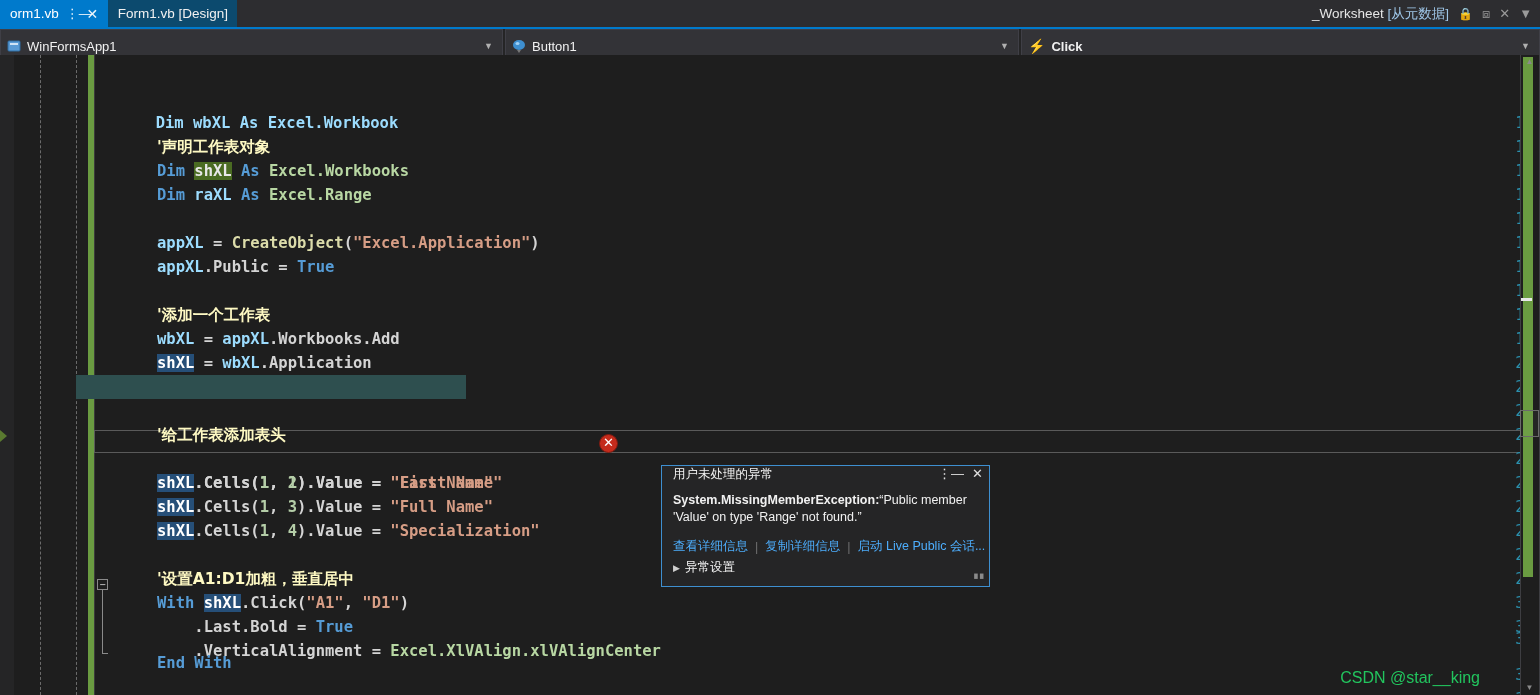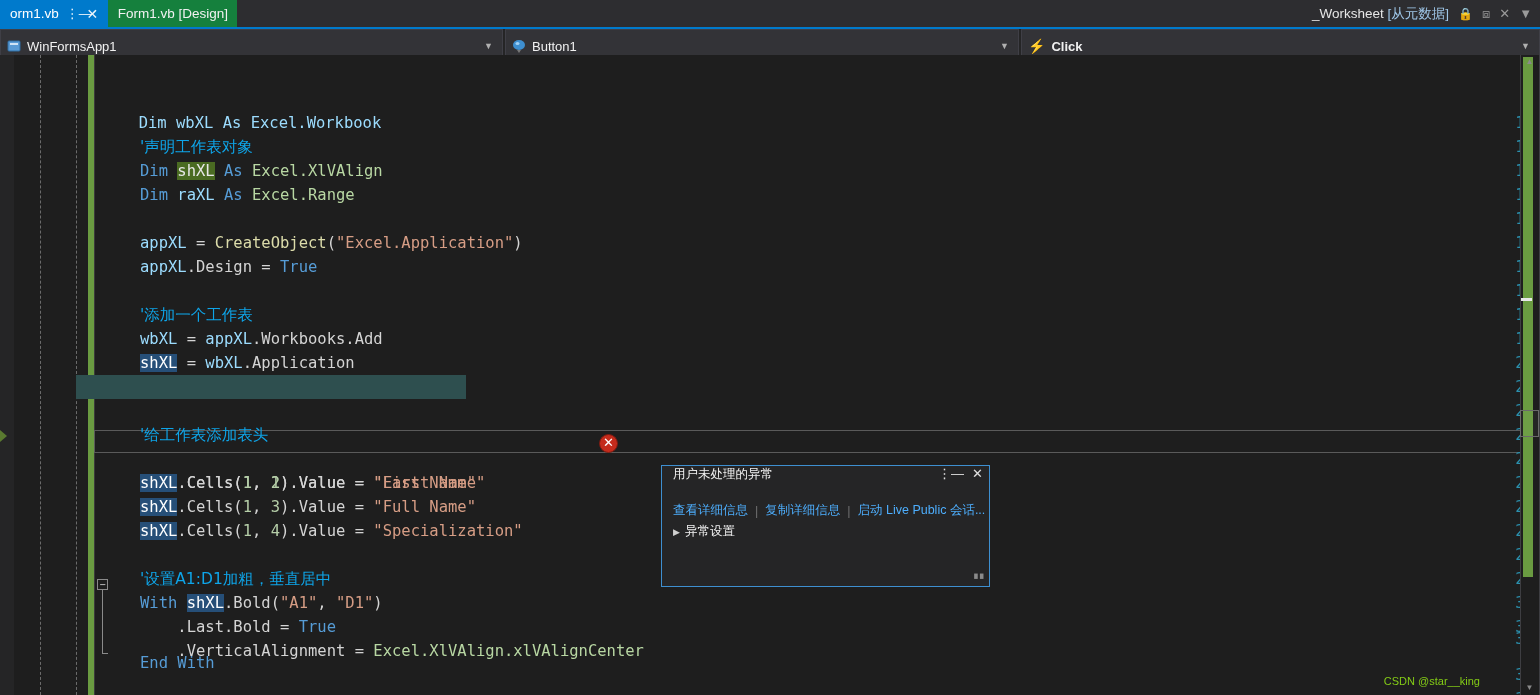--- a/index.html
+++ b/index.html
@@ -18,21 +18,21 @@
   }
   .tab {
     display: flex; align-items: center; gap: 7px;
     padding: 0 9px 0 10px;
     font-size: 13.5px;
     color: #f1f1f1;
     white-space: nowrap;
     height: 27px;
   }
   .tab.active { background: #007acc; color: #ffffff; align-items: center; }
-  .tab.inactive { background: #15803d; color: #f1f1f1; }
+  .tab.inactive { background: #0c4a6e; color: #f1f1f1; }
   .tab-pin, .tab-close {
     font-size: 13px; line-height: 1; opacity: .92;
     width: 13px; text-align: center;
   }
   .tab-close { font-size: 14px; }
   #tabbar-spacer { flex: 1 1 auto; }
   #tabbar-right {
     display: flex; align-items: center; gap: 9px;
     padding-right: 8px; font-size: 13.5px; color: #e6e6e6;
   }
@@ -101,30 +101,30 @@
     line-height: 24px;
     white-space: pre;
   }
   .lnum {
     position: absolute; right: 6px; width: 64px;
     text-align: right;
     font-family: "DejaVu Sans Mono", monospace;
     font-size: 15.5px; line-height: 24px;
     color: #2b91af;
   }
-  .codetext { padding-left: 64px; color: #d4d4d4; }
+  .codetext { padding-left: 81px; color: #d4d4d4; font-weight: bold; }
 
   
   .kw   { color: #569cd6; }        
   .typ  { color: #b8d7a3; }        
   .id   { color: #9cdcfe; }        
   .fn   { color: #dcdcaa; }        
   .str  { color: #d69d85; }        
   .num  { color: #b5cea8; }        
-  .cmt  { color: #0ea5e9; font-family: "DejaVu Sans", sans-serif; }
+  .cmt  { color: #fef9c3; font-family: "DejaVu Sans", sans-serif; }
   .punc { color: #d4d4d4; }
   .mem  { color: #d4d4d4; }
 
   
   .selbox  { background: #264f78; color: #ffffff; }
   .refbox  { background: #4a6b22; color: #e8e8e8; }
   .curline-bg {
     position: absolute; left: 0; right: 0; height: 24px;
     background: #2e4f4f;
   }
@@ -239,21 +239,21 @@
     width: 0; height: 0;
     border-top: 6px solid transparent;
     border-bottom: 6px solid transparent;
     border-left: 7px solid #5a7a30;
     z-index: 5;
   }
 
   
   #watermark {
     position: absolute; right: 60px; bottom: 8px;
-    color: #84cc16; font-size: 11px;
+    color: #22c55e; font-size: 16px;
     font-family: "Liberation Sans", sans-serif;
     z-index: 50;
   }
 </style>
 </head>
 <body>
 
 <div id="tabbar">
   <div class="tab active">
     <span>orm1.vb</span>
@@ -329,41 +329,41 @@
       <div class="codetext"><span class="id">        Dim wbXL As Excel.Workbook</span></div>
     </div>
 
     <div class="coderow" style="top:8px;">
       <div class="lnum">10</div>
       <div class="codetext"><span style="padding-left:76px"></span><span class="cmt">'声明工作表对象</span></div>
     </div>
 
     <div class="coderow" style="top:32px;">
       <div class="lnum">11</div>
-      <div class="codetext"><span style="padding-left:76px"></span><span class="kw">Dim </span><span class="refbox">shXL</span><span class="kw"> As </span><span class="typ">Excel.XlVAlign</span></div>
+      <div class="codetext"><span style="padding-left:76px"></span><span class="kw">Dim </span><span class="refbox">shXL</span><span class="kw"> As </span><span class="typ">Excel.Workbooks</span></div>
     </div>
 
     <div class="coderow" style="top:56px;">
       <div class="lnum">12</div>
       <div class="codetext"><span style="padding-left:76px"></span><span class="kw">Dim </span><span class="id">raXL</span><span class="kw"> As </span><span class="typ">Excel.Range</span></div>
     </div>
 
     <div class="coderow" style="top:80px;">
       <div class="lnum">13</div>
       <div class="codetext"></div>
     </div>
 
     <div class="coderow" style="top:104px;">
       <div class="lnum">14</div>
       <div class="codetext"><span style="padding-left:76px"></span><span class="id">appXL</span><span class="punc"> = </span><span class="fn">CreateObject</span><span class="punc">(</span><span class="str">"Excel.Application"</span><span class="punc">)</span></div>
     </div>
 
     <div class="coderow" style="top:128px;">
       <div class="lnum">15</div>
-      <div class="codetext"><span style="padding-left:76px"></span><span class="id">appXL</span><span class="mem">.Design</span><span class="punc"> = </span><span class="kw">True</span></div>
+      <div class="codetext"><span style="padding-left:76px"></span><span class="id">appXL</span><span class="mem">.Public</span><span class="punc"> = </span><span class="kw">True</span></div>
     </div>
 
     <div class="coderow" style="top:152px;">
       <div class="lnum">16</div>
       <div class="codetext"></div>
     </div>
 
     <div class="coderow" style="top:176px;">
       <div class="lnum">17</div>
       <div class="codetext"><span style="padding-left:76px"></span><span class="cmt">'添加一个工作表</span></div>
@@ -420,21 +420,21 @@
       <div class="codetext"></div>
     </div>
 
     <div class="coderow" style="top:440px;">
       <div class="lnum">28</div>
       <div class="codetext"><span style="padding-left:76px"></span><span class="cmt">'设置A1:D1加粗，垂直居中</span></div>
     </div>
 
     <div class="coderow" style="top:464px;">
       <div class="lnum">29</div>
-      <div class="codetext"><span style="padding-left:76px"></span><span class="kw">With </span><span class="selbox">shXL</span><span class="mem">.Bold(</span><span class="str">"A1"</span><span class="punc">, </span><span class="str">"D1"</span><span class="punc">)</span></div>
+      <div class="codetext"><span style="padding-left:76px"></span><span class="kw">With </span><span class="selbox">shXL</span><span class="mem">.Click(</span><span class="str">"A1"</span><span class="punc">, </span><span class="str">"D1"</span><span class="punc">)</span></div>
     </div>
 
     <div class="coderow" style="top:488px;">
       <div class="lnum">30</div>
       <div class="codetext"><span style="padding-left:76px"></span><span class="mem">    .Last.Bold</span><span class="punc"> = </span><span class="kw">True</span></div>
     </div>
 
     <div class="coderow" style="top:512px;">
       <div class="lnum">31</div>
       <div class="codetext"><span style="padding-left:76px"></span><span class="mem">    .VerticalAlignment</span><span class="punc"> = </span><span class="typ">Excel.XlVAlign.xlVAlignCenter</span></div>
@@ -466,20 +466,23 @@
     </div>
 
   </div>
 
   <div id="exception-popup">
     <div id="exc-header">
       <span>用户未处理的异常</span>
       <span class="spacer"></span>
       <span class="hbtn">⋮—</span>
       <span class="hbtn">✕</span>
+    </div>
+    <div id="exc-body">
+      <b>System.MissingMemberException:</b><span>“Public member 'Value' on type 'Range' not found.”</span>
     </div>
     <div id="exc-links">
       <a href="#">查看详细信息</a>
       <span class="sep">|</span>
       <a href="#">复制详细信息</a>
       <span class="sep">|</span>
       <a href="#">启动 Live Public 会话...</a>
     </div>
     <div id="exc-settings">
       <span class="tri">▶</span>

